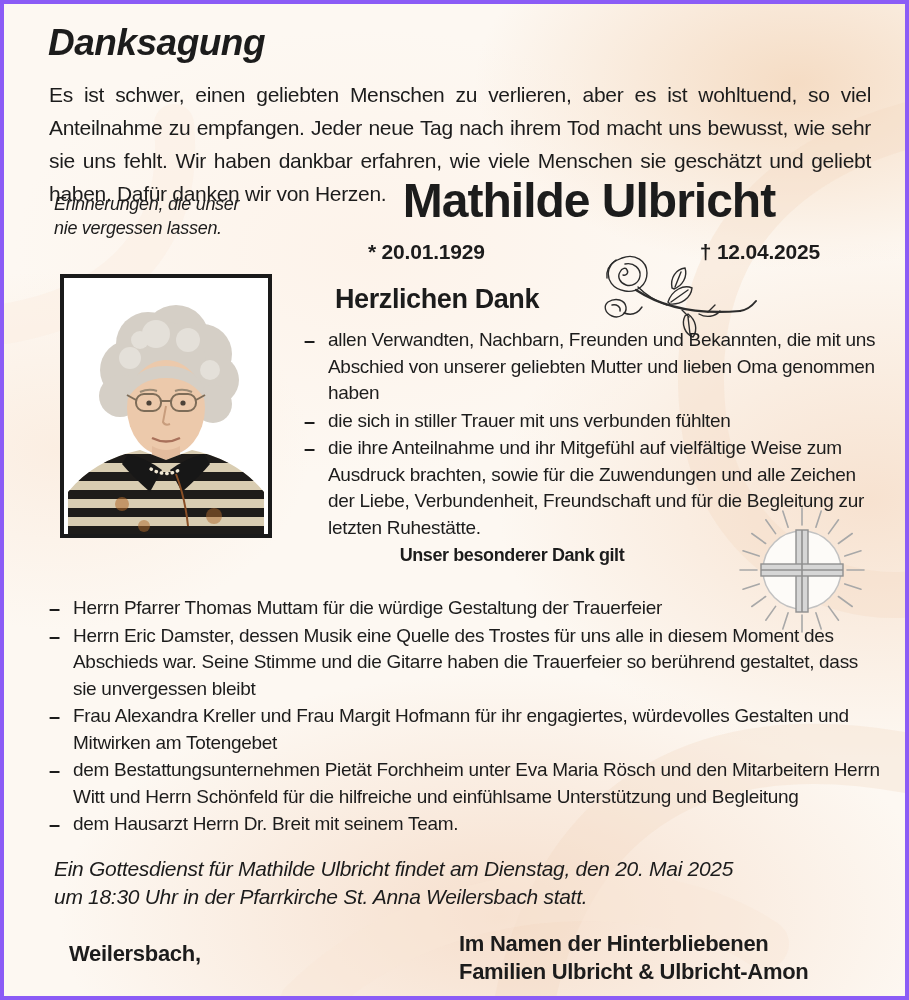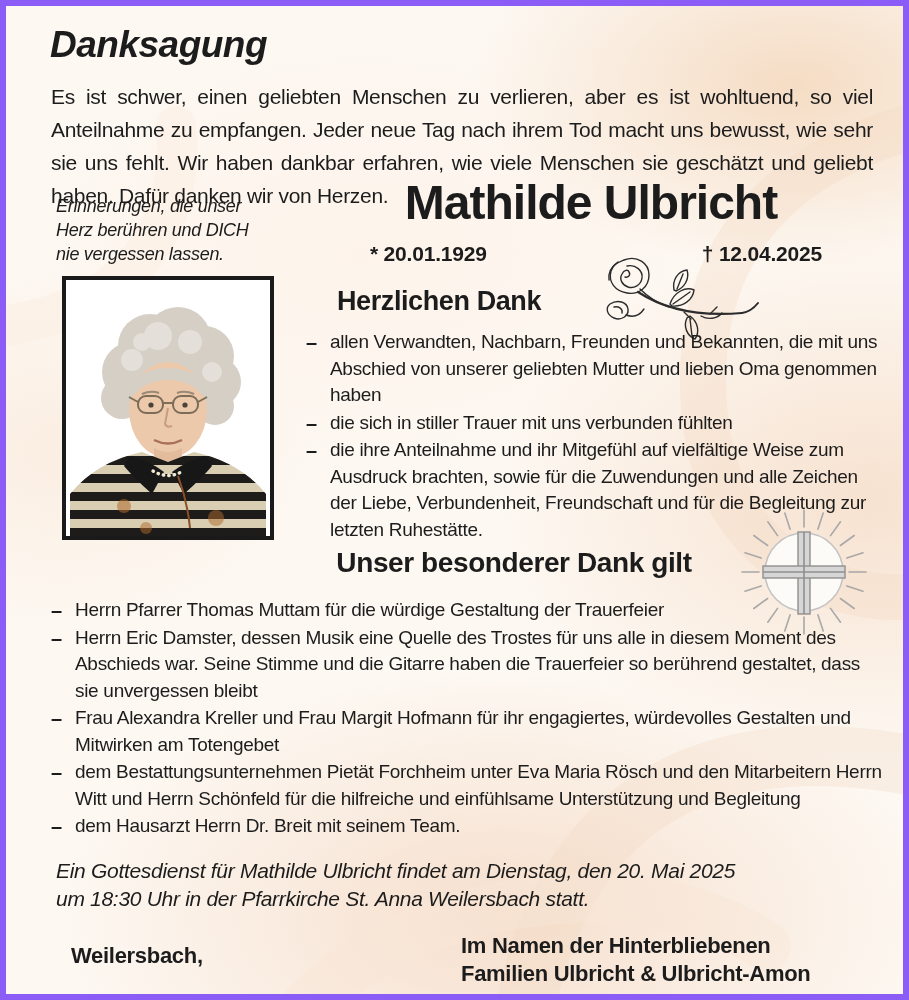--- a/index.html
+++ b/index.html
@@ -2,21 +2,21 @@
 <html><head>
 <meta charset="utf-8">
 <style>
   * { margin: 0; padding: 0; box-sizing: border-box; }
   html, body { background: #2a2a2a; }
   body { font-family: "Liberation Sans", sans-serif; color: #1c1c1c; }
 
   .card {
     position: relative;
     width: 909px; height: 1000px;
-    border: 6px solid #8b5cf6;
+    border: 4px solid #8b5cf6;
     background: #f9a8d4;
     overflow: hidden;
     letter-spacing: -0.3px;
   }
 
   
   .watermark {
     position: absolute; inset: 0;
     background:
       radial-gradient(ellipse 520px 300px at 88% 8%,  #f5dcc4 0%, rgba(245,220,196,0) 62%),
@@ -58,21 +58,21 @@
   .rose { position: absolute; left: 588px; top: 246px; }
 
   .photo-frame {
     position: absolute; left: 56px; top: 270px; width: 212px; height: 264px;
     border: 4px solid #1a1a1a; background: #ffffff;
   }
   .photo-frame svg { display: block; width: 100%; height: 100%; }
 
   .h2 { font-weight: bold; letter-spacing: -0.4px; margin-left: 23px; }
   .thanks-heading { position: absolute; left: 308px; top: 280px; font-size: 27px; }
-  .special-heading { position: absolute; left: 160px; top: 541px; width: 650px; text-align: center; font-size: 28px; }
+  .special-heading { position: absolute; left: 160px; top: 541px; width: 650px; text-align: center; font-size: 18px; }
 
   ul.dash-list { list-style: none; }
   ul.dash-list li { display: flex; align-items: flex-start; }
   ul.dash-list .dash {
     flex: 0 0 auto; font-weight: bold; font-size: 20px;
     width: 24px; line-height: 26px;
   }
   ul.dash-list .li-text { flex: 1 1 auto; }
 
   .list1 {
@@ -116,21 +116,20 @@
       <path d="M0,320 C120,300 180,230 170,120" fill="none" stroke="#fbeee2" stroke-width="40" opacity="0.5" stroke-linecap="round"></path>
     </svg>
   </div>
 
   <h1 class="title">Danksagung</h1>
 
   <p class="intro">Es ist schwer, einen geliebten Menschen zu verlieren, aber es ist wohltuend, so viel Anteilnahme zu empfangen. Jeder neue Tag nach ihrem Tod macht uns bewusst, wie sehr sie uns fehlt. Wir haben dankbar erfahren, wie viele Menschen sie geschätzt und geliebt haben. Dafür danken wir von Herzen.</p>
 
   <div class="quote">
     <div>Erinnerungen, die unser</div>
-    <div>Herz berühren und DICH</div>
     <div>nie vergessen lassen.</div>
   </div>
 
   <div class="name-block">
     <div class="deceased-name">Mathilde Ulbricht</div>
     <div class="dates-row">
       <span>* 20.01.1929</span>
       <span>† 12.04.2025</span>
     </div>
   </div>

